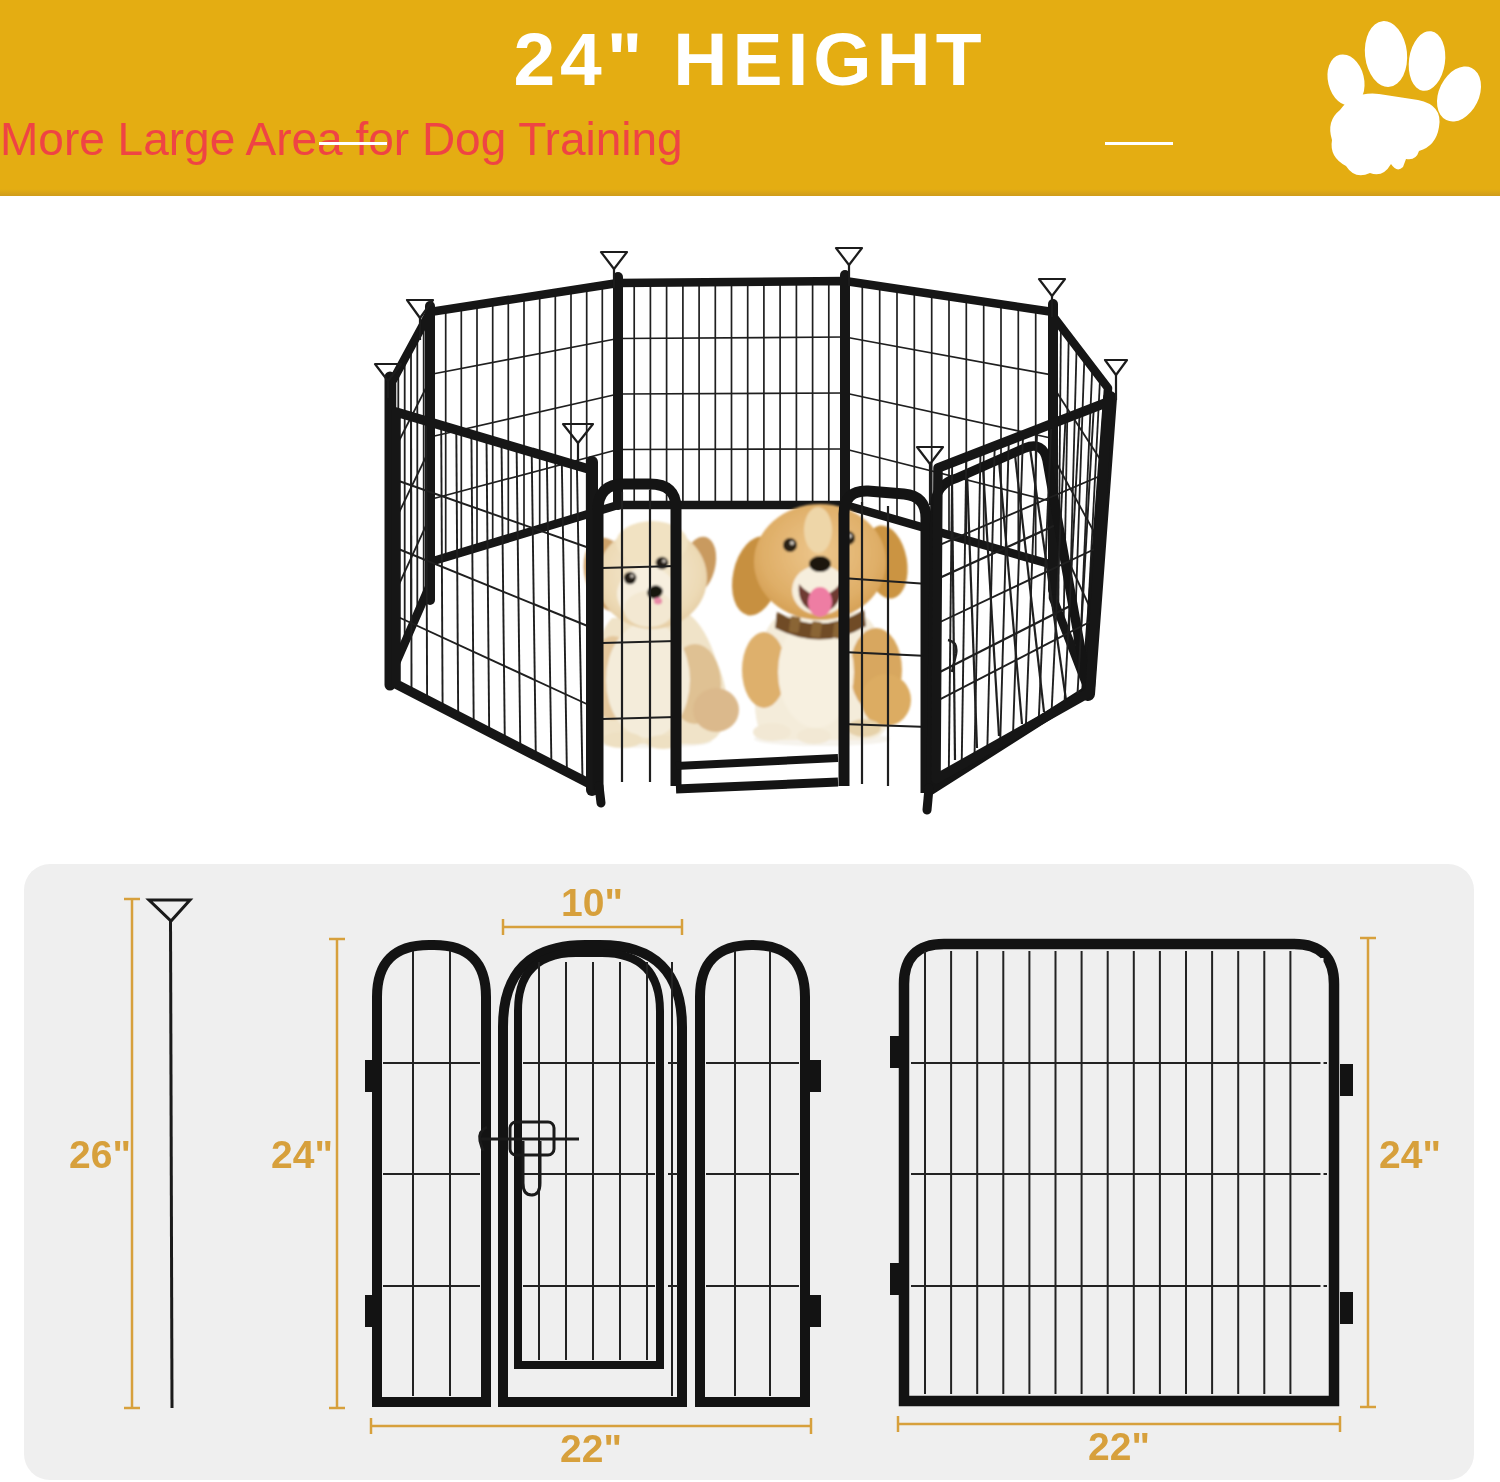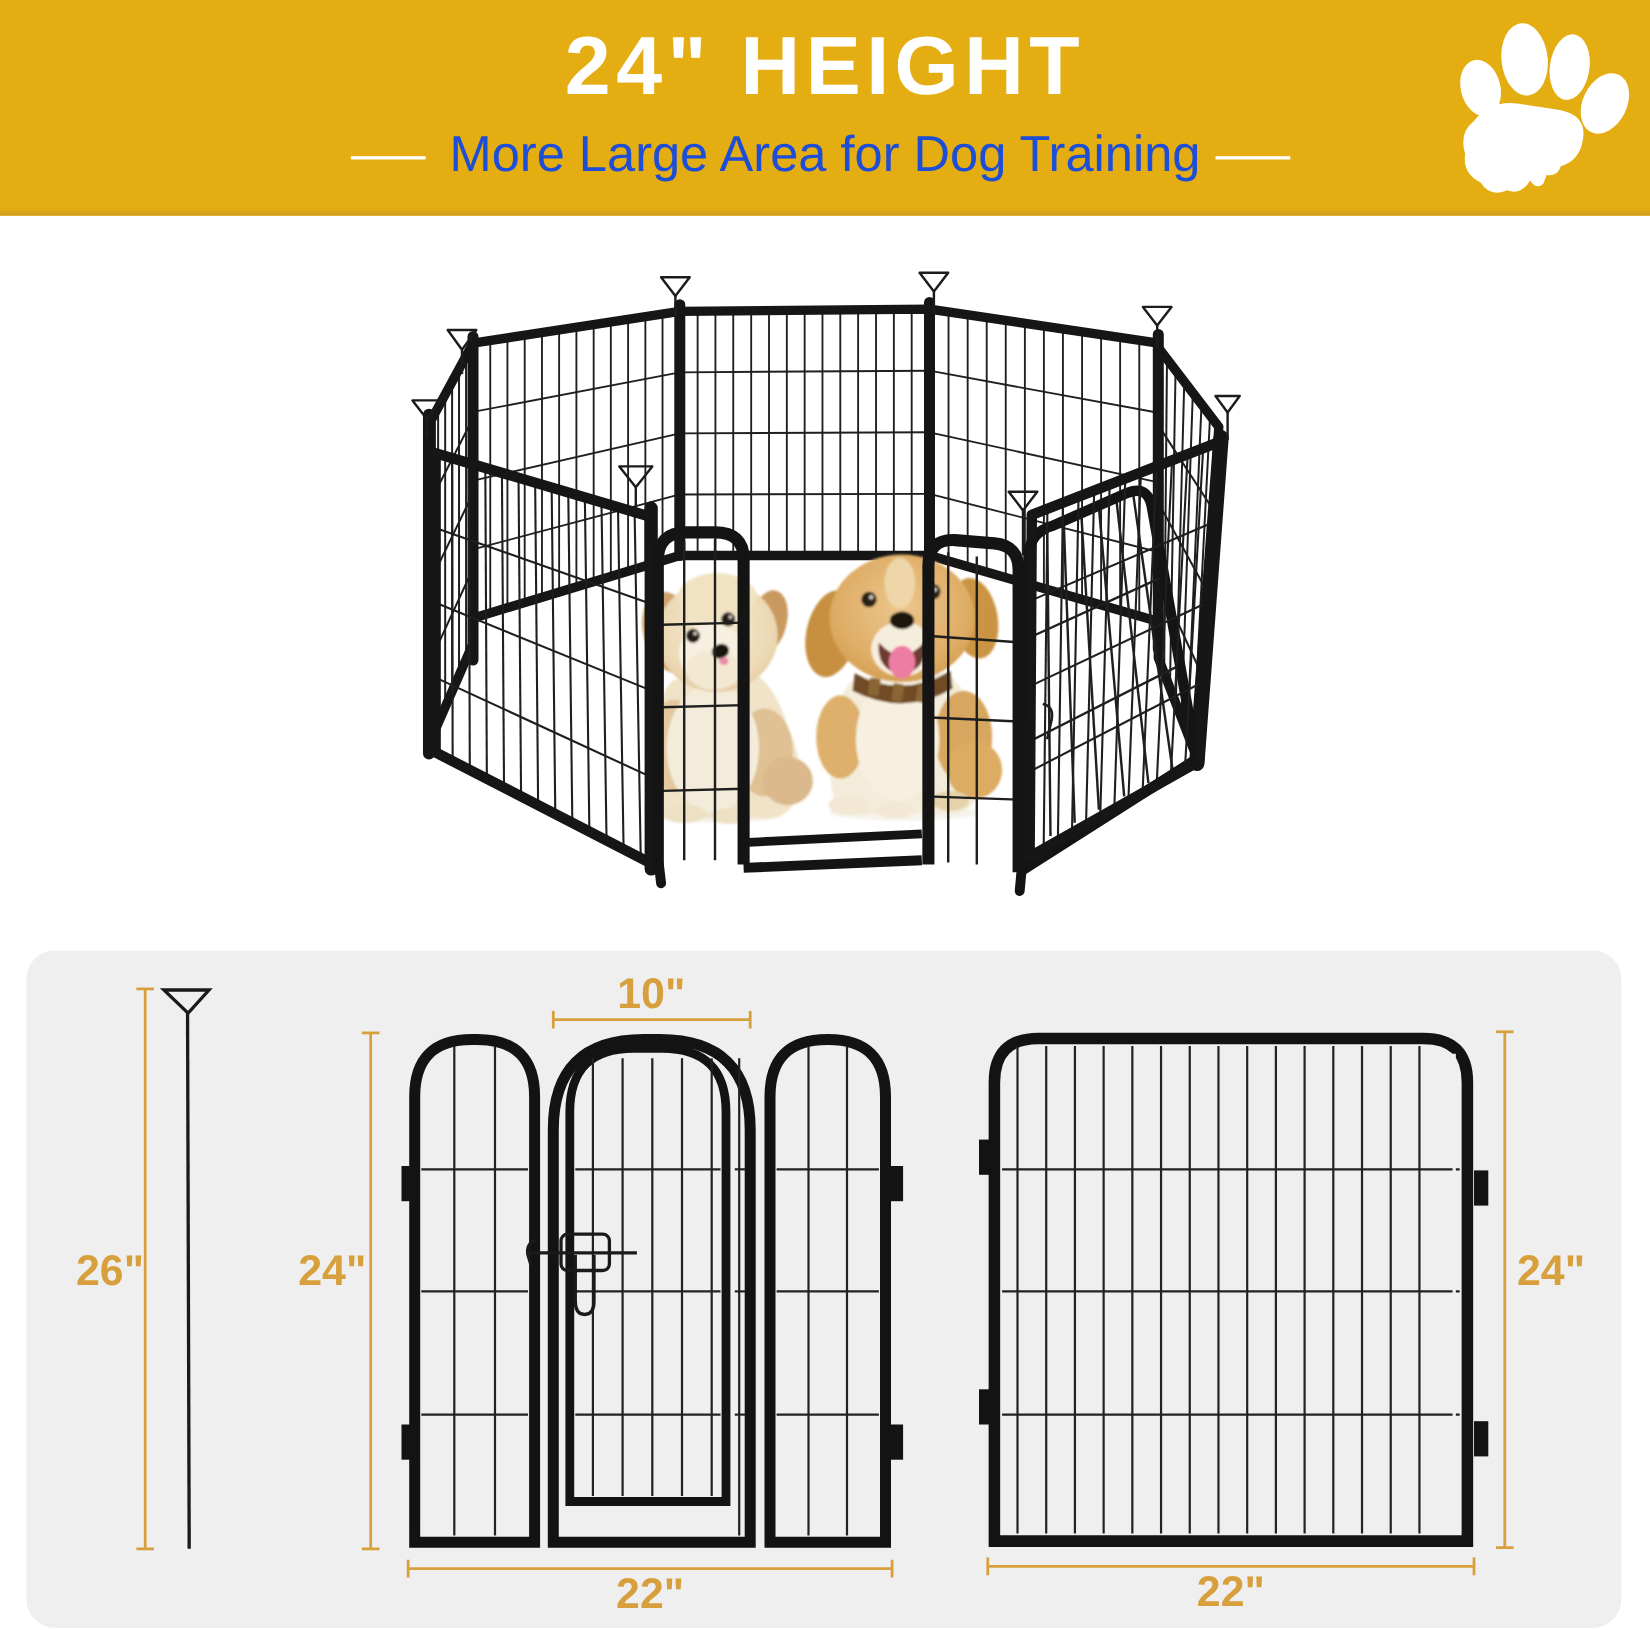--- a/index.html
+++ b/index.html
@@ -3,22 +3,22 @@
 <meta charset="utf-8">
 <style>
 html,body { margin:0; padding:0; background:#ffffff; width:1500px; height:1482px; overflow:hidden; }
 * { box-sizing: border-box; }
 .banner { position:absolute; left:0; top:0; width:1500px; height:196px; background:#E4AD12; }
 .banner::after { content:""; position:absolute; left:0; bottom:0; width:100%; height:7px;
   background:linear-gradient(#E4AD12,#cf9c1b); }
 .title { position:absolute; left:0; top:16px; width:1500px; text-align:center;
   font-family:"Liberation Sans", sans-serif; font-weight:bold; font-size:75px; color:#ffffff;
   letter-spacing:5px; }
-.subtitle { position:absolute; left:0; top:112px; width:1500px; text-align:center;
-  font-family:"Liberation Sans", sans-serif; font-size:46px; color:#1d4ed8; }
+.subtitle { position:absolute; left:0; top:112px; width:1500px; 
+  font-family:"Liberation Sans", sans-serif; font-size:46px; color:#ef4444; }
 .dash { position:absolute; top:142px; width:68px; height:3px; background:#ffffff; }
 svg.scene { position:absolute; left:0; top:0; }
 </style>
 </head>
 <body>
 
 <div class="banner"></div>
 
 <div class="title">24" HEIGHT</div>
 

